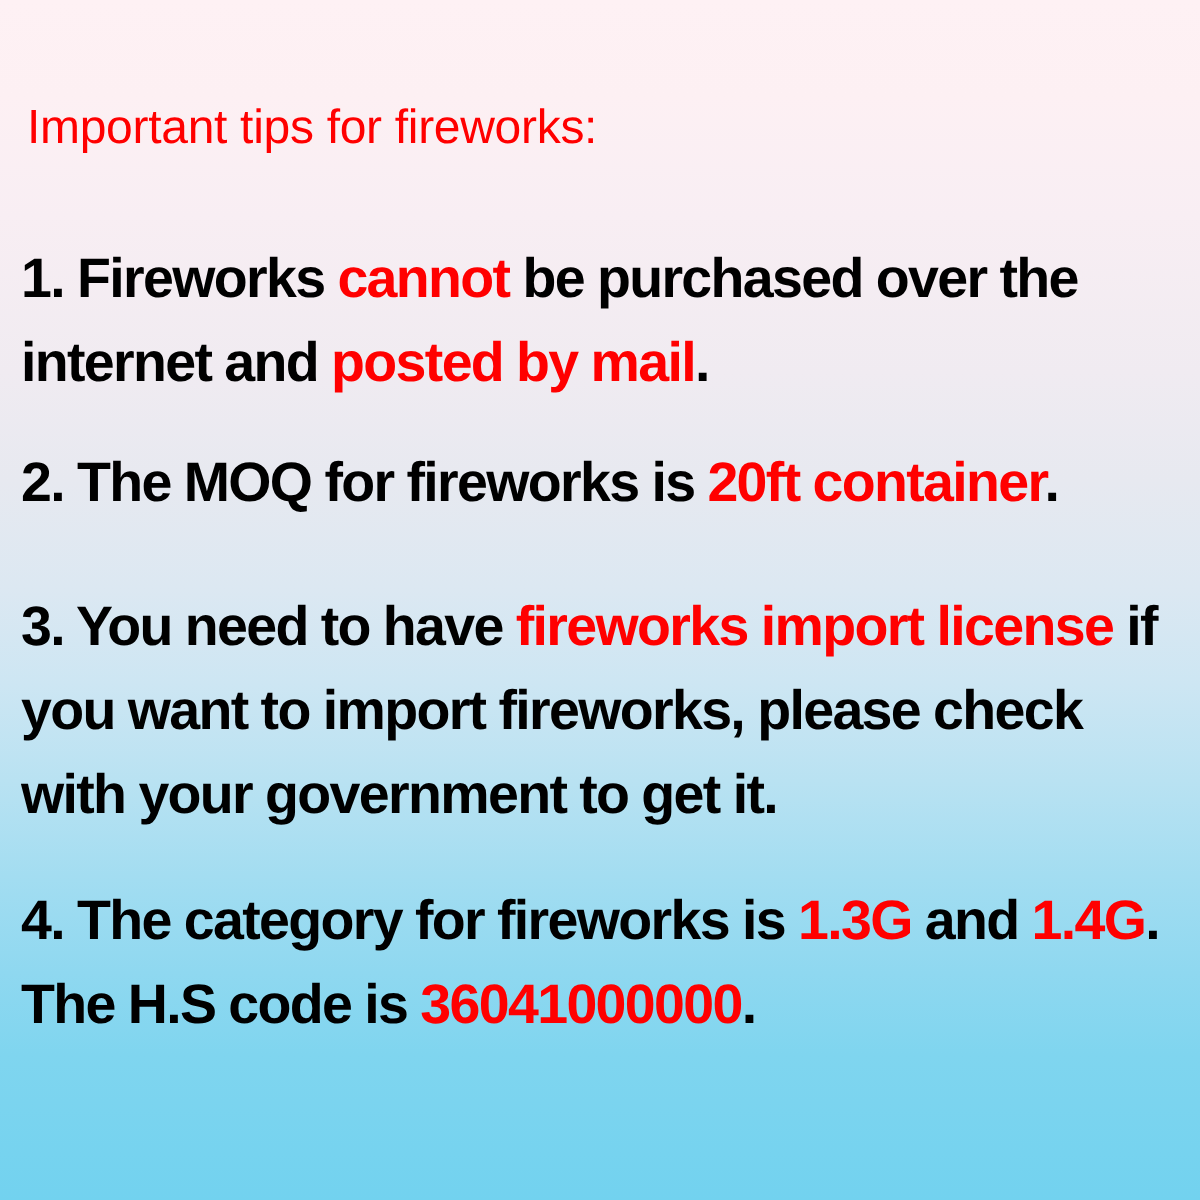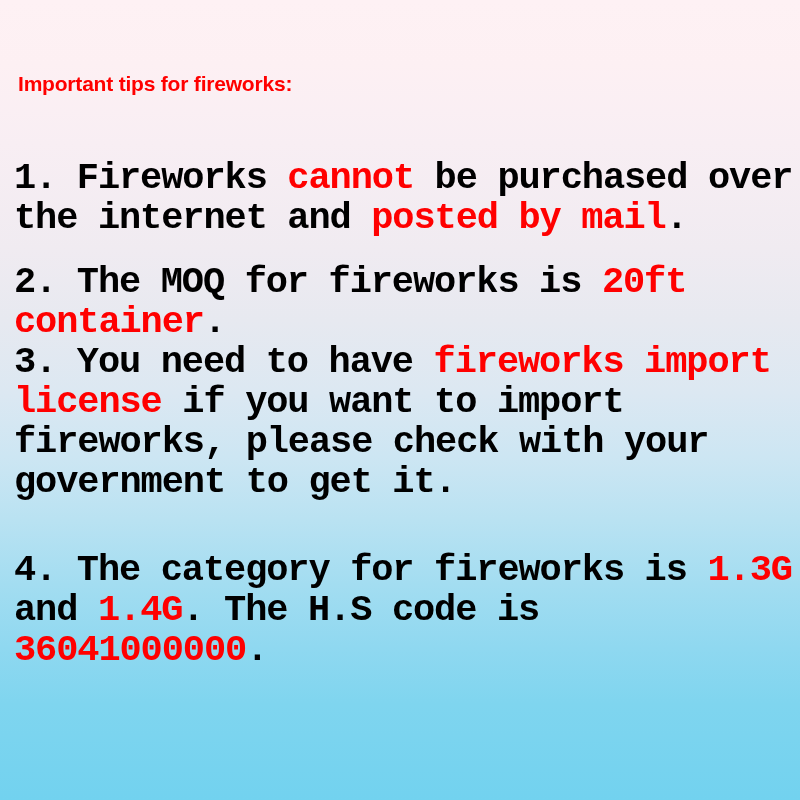--- a/index.html
+++ b/index.html
@@ -40,44 +40,44 @@
   #content {
     position: absolute;
     left: 14px;
     top: 66px;
     right: 6px;
   }
 
   .heading {
     color: #ff0000;
     font-family: "Liberation Sans", sans-serif;
-    font-weight: bold;
-    font-size: 21px;
+    font-weight: normal;
+    font-size: 32px;
     line-height: 36px;
     letter-spacing: -0.2px;
     margin: 0 0 0 4px;
     white-space: nowrap;
   }
 
   .tip {
     color: #000000;
-    font-family: Liberation Mono, monospace;
+    font-family: Liberation Sans, sans-serif;
     font-weight: bold;
     font-size: 37px;
-    line-height: 40px;
+    line-height: 56px;
     letter-spacing: -1.1px;
     margin: 0;
     word-spacing: -0.5px;
   }
 
   
   #tip-1 { margin-top: 56px; }
   #tip-2 { margin-top: 24px; }
-  #tip-3 { }
-  #tip-4 { margin-top: 48px; }
+  #tip-3 { margin-top: 40px; }
+  #tip-4 { margin-top: 28px; }
 
   .hl {
     color: #ff0000;
   }
 
   .tip span {
     white-space: pre-wrap;
   }
 </style>
 </head>

